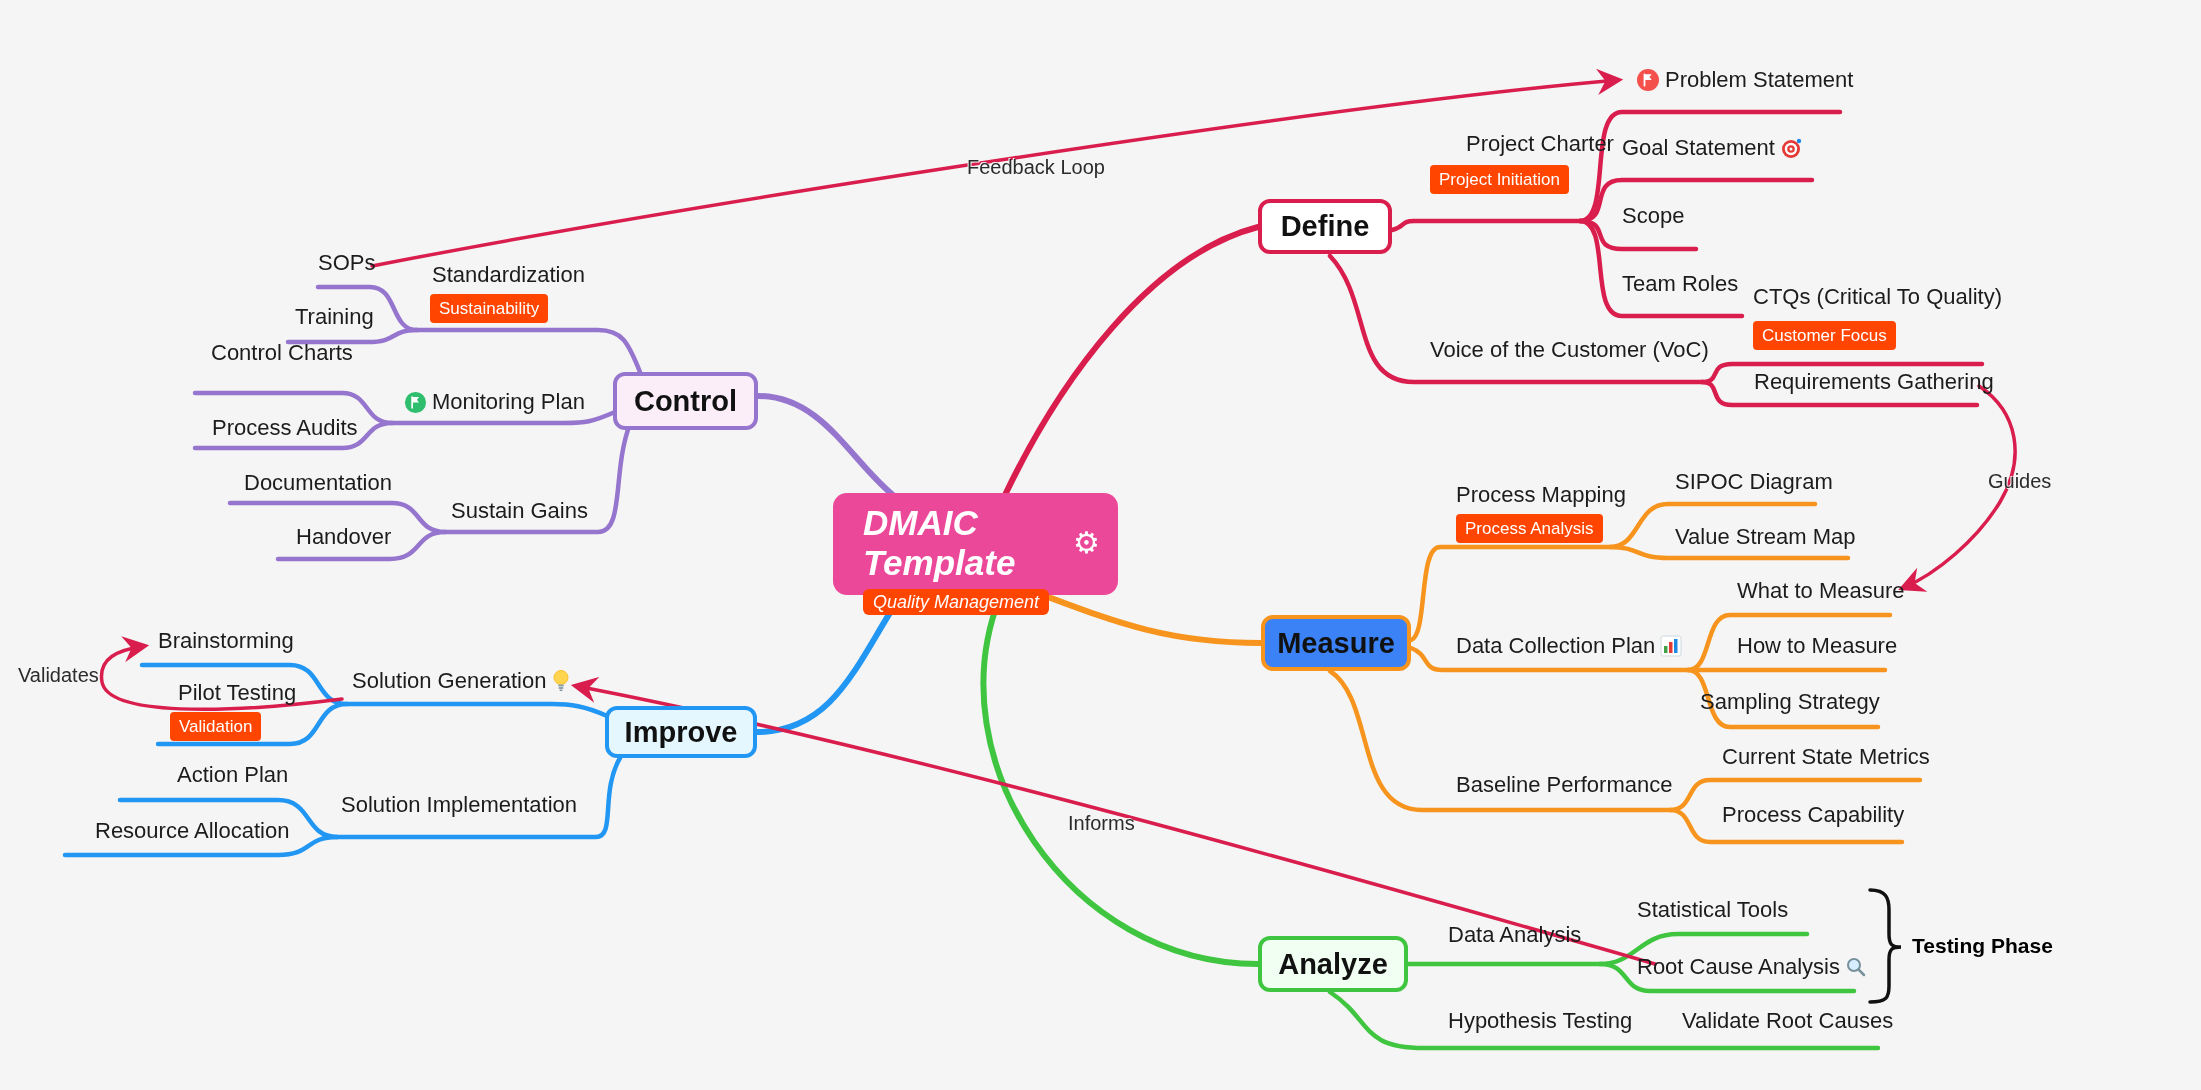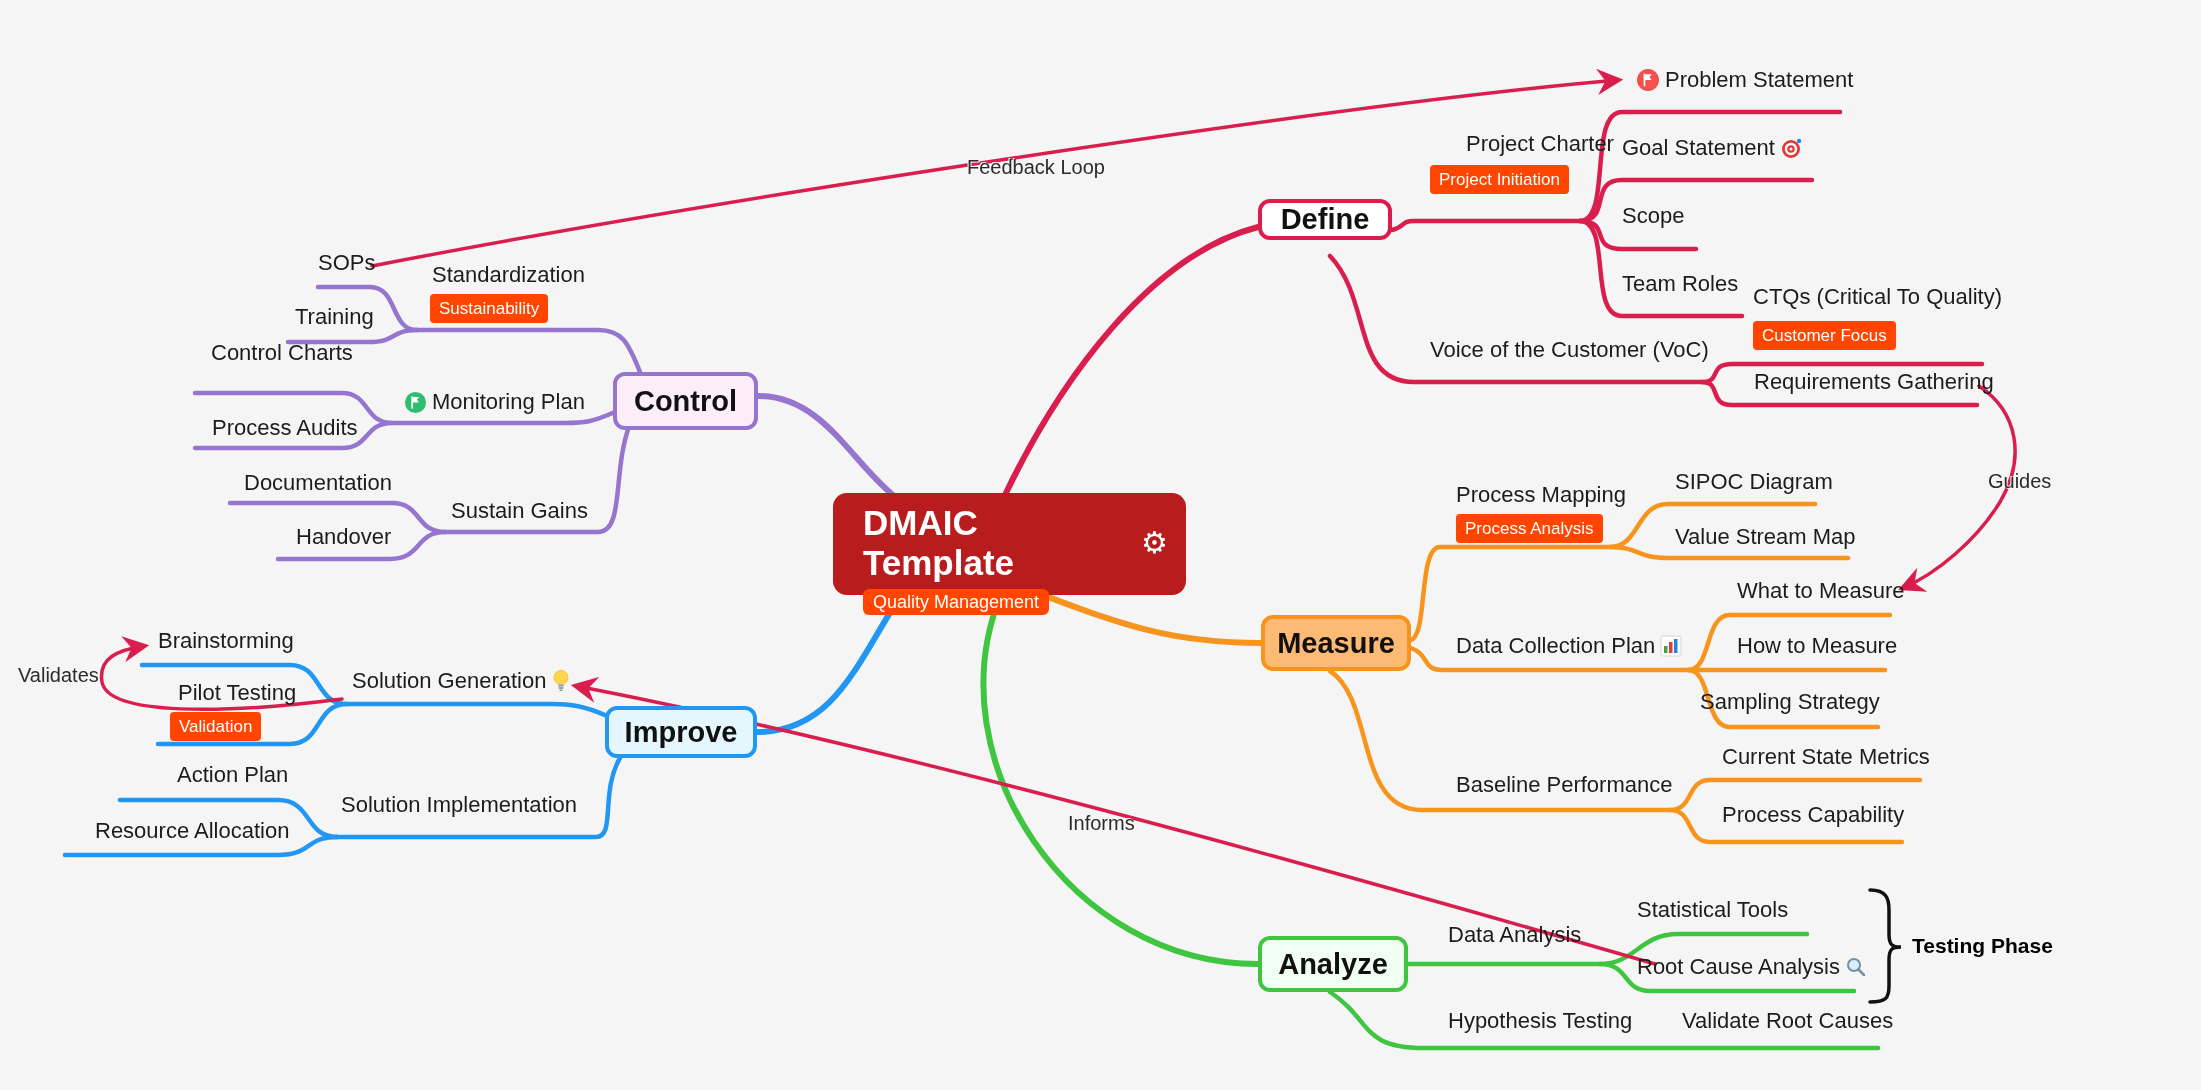--- a/index.html
+++ b/index.html
@@ -5,22 +5,22 @@
   html,body{margin:0;padding:0;background:#F5F5F5;}
   #canvas{position:relative;width:2201px;height:1090px;background:#F5F5F5;overflow:hidden;
           font-family:"Liberation Sans","DejaVu Sans",sans-serif;}
   #edges{position:absolute;left:0;top:0;}
   .lbl{position:absolute;font-size:22px;line-height:26px;color:#1c1c1c;white-space:nowrap;display:flex;align-items:center;gap:5px;}
   .badge{position:absolute;background:#FF4500;color:#fff;font-size:17px;line-height:21px;padding:4px 9px;border-radius:4px;white-space:nowrap;}
   .bnode{position:absolute;display:flex;align-items:center;justify-content:center;border-radius:12px;
          font-weight:bold;font-size:29px;color:#111;box-sizing:border-box;}
   .rel{position:absolute;font-size:20px;color:#2b2b2b;white-space:nowrap;text-shadow:1px 1px 0 #F5F5F5,-1px -1px 0 #F5F5F5;}
   .rel.bold{font-weight:bold;font-size:21px;color:#000;}
-  #root-node{position:absolute;left:833px;top:493px;width:353px;height:102px;background:#b91c1c;border-radius:14px;
-             color:#fff;padding:10px 18px 8px 30px;box-sizing:border-box;}
+  #root-node{position:absolute;left:833px;top:493px;width:285px;height:102px;background:#ec4899;border-radius:14px;
+             color:#fff;padding:10px 18px 8px 30px;box-sizing:border-box;font-style:italic;}
   #root-title{font-size:35px;font-weight:bold;display:flex;align-items:center;line-height:40px;}
   #root-gear{font-size:30px;margin-left:5px;color:#fff;}
   #root-badge{display:inline-block;background:#FF4500;color:#fff;font-size:18px;line-height:22px;
               padding:2px 10px;border-radius:6px;margin-top:6px;}
   .icn{display:inline-flex;align-items:center;}
 </style>
 </head>
 <body>
 
 <div id="canvas">
@@ -100,21 +100,21 @@
 </svg>
 
 <div id="root-node">
   <div id="root-title">
     <span>DMAIC Template</span>
         <span id="root-gear">⚙</span>
   </div>
   <span id="root-badge">Quality Management</span>
 </div>
 
-<div class="bnode" style="left:1258px;top:199px;width:134px;height:41px;background:#fff;border:4px solid #D91E4E;">
+<div class="bnode" style="left:1258px;top:199px;width:134px;height:55px;background:#fff;border:4px solid #D91E4E;">
   <span>Define</span>
 </div>
 <div class="lbl" style="left:1430px;top:131px;margin-left:36px;">
   <span>Project Charter</span>
 </div>
 <div class="badge" style="left:1430px;top:165px;">Project Initiation</div>
 <div class="lbl" style="left:1636px;top:67px;">
   <span class="icn">
     <svg width="24" height="24" viewBox="0 0 24 24">
           <circle cx="12" cy="12" r="11" fill="#F4504C"></circle>
@@ -146,21 +146,21 @@
   <span>Voice of the Customer (VoC)</span>
 </div>
 <div class="lbl" style="left:1753px;top:284px;">
   <span>CTQs (Critical To Quality)</span>
 </div>
 <div class="badge" style="left:1753px;top:321px;">Customer Focus</div>
 <div class="lbl" style="left:1754px;top:369px;">
   <span>Requirements Gathering</span>
 </div>
 
-<div class="bnode" style="left:1261px;top:615px;width:150px;height:56px;background:#fdba74;border:4px solid #F7941D;">
+<div class="bnode" style="left:1261px;top:615px;width:150px;height:56px;background:#3b82f6;border:4px solid #F7941D;">
   <span>Measure</span>
 </div>
 <div class="lbl" style="left:1456px;top:482px;">
   <span>Process Mapping</span>
 </div>
 <div class="badge" style="left:1456px;top:514px;">Process Analysis</div>
 <div class="lbl" style="left:1675px;top:469px;">
   <span>SIPOC Diagram</span>
 </div>
 <div class="lbl" style="left:1675px;top:524px;">

